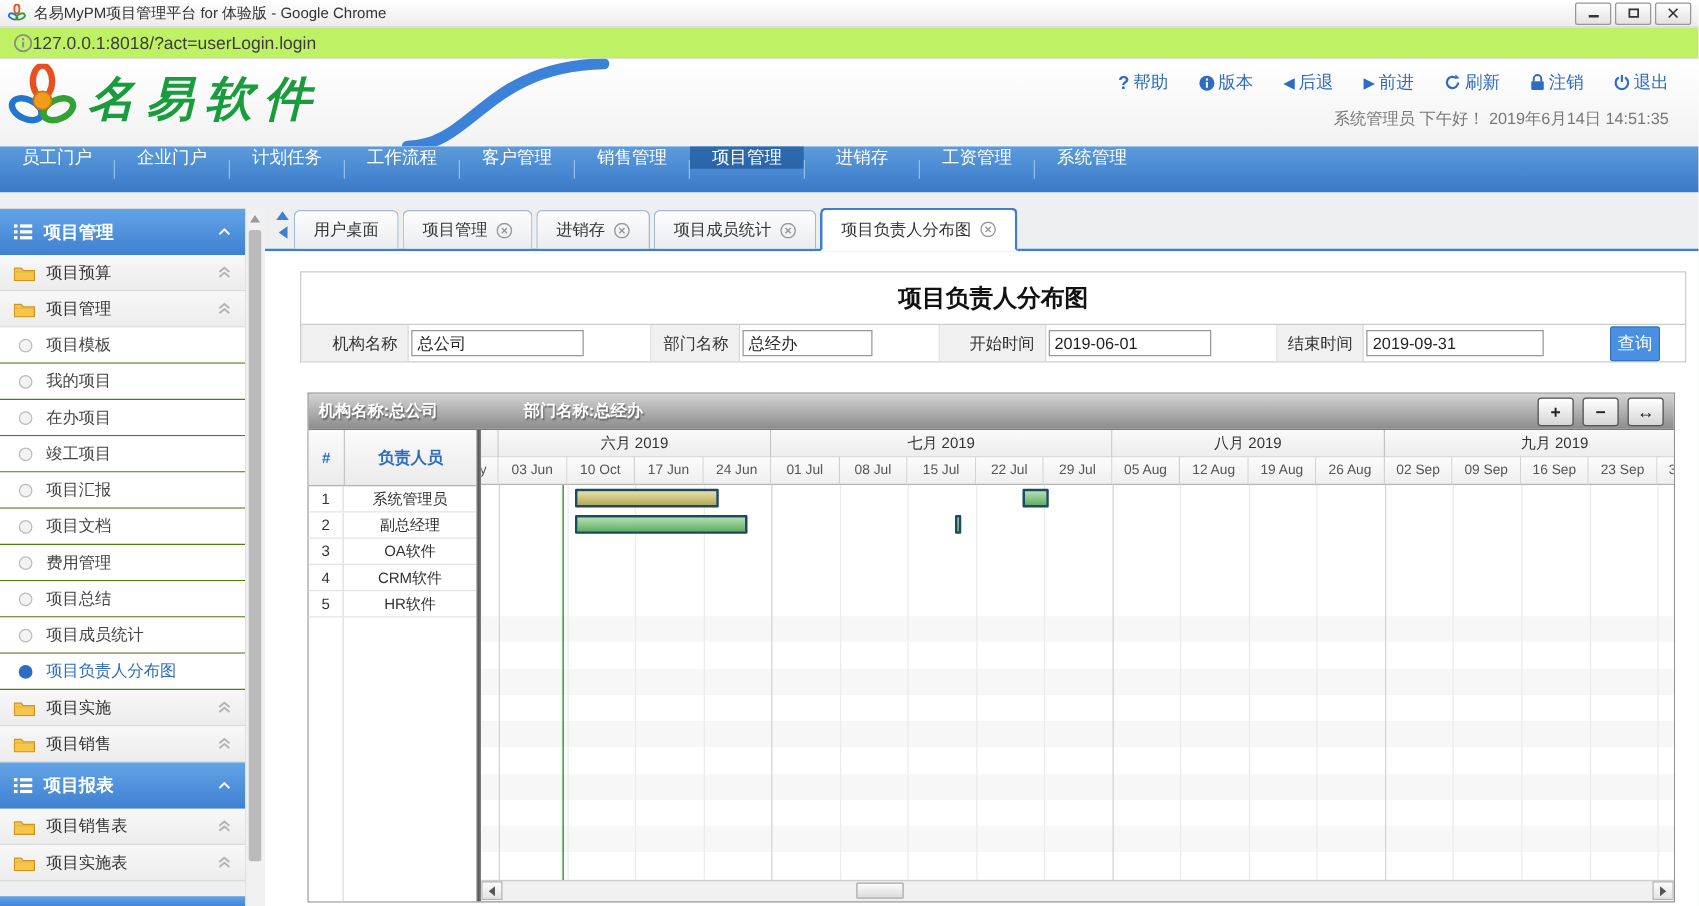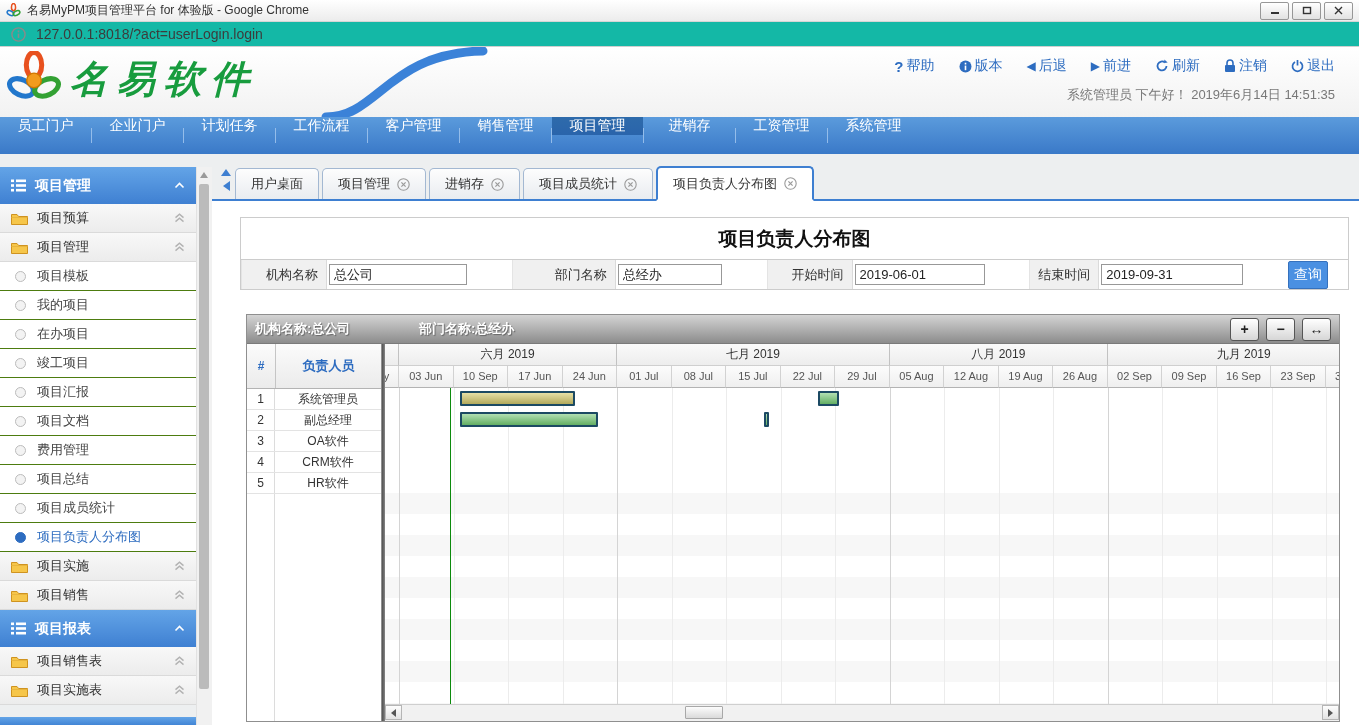--- a/index.html
+++ b/index.html
@@ -7,22 +7,22 @@
        font-family:"Liberation Sans","DejaVu Sans",sans-serif;}
 
   
   .titlebar{height:22px;background:linear-gradient(#ffffff,#ececec);border-bottom:1px solid #d5d5d5;
             display:flex;align-items:center;gap:6px;padding:0 6px;box-sizing:border-box;}
   .t-text{font-size:12px;color:#333;}
   .win-controls{margin-left:auto;display:flex;gap:3px;}
   .winbtn{width:27px;height:16px;border:1px solid #979797;border-radius:2px;
           background:linear-gradient(#ffffff,#e2e2e2);display:flex;align-items:center;justify-content:center;cursor:pointer;}
 
-  .addressbar{height:25px;background:#14b8a6;border-bottom:1px solid #cfcfcf;display:flex;
-              align-items:center;gap:10px;padding:0 11px;box-sizing:border-box;}
+  .addressbar{height:25px;background:#bef264;border-bottom:1px solid #cfcfcf;display:flex;
+              align-items:center;padding:0 11px;box-sizing:border-box;}
   .url{font-size:14px;color:#3c3c3c;}
 
   
   .header{height:70px;position:relative;background:linear-gradient(#ffffff,#f2f2f2);}
   .logo-wrap{position:absolute;left:6px;top:4px;display:flex;align-items:center;gap:8px;}
   .logo-text{font-size:38px;font-weight:bold;font-style:italic;color:#189c3e;letter-spacing:9px;white-space:nowrap;}
   .swoosh{position:absolute;left:318px;top:0;}
   .header-right{position:absolute;right:24px;top:10px;text-align:right;}
   .hlinks{display:flex;gap:24px;justify-content:flex-end;align-items:center;}
   .hlink{display:flex;align-items:center;gap:3px;color:#2d6cc0;font-size:14px;cursor:pointer;}
@@ -500,21 +500,21 @@
 
       <div class="page">
         <div class="filter-panel">
           <div class="page-title">项目负责人分布图</div>
           <div class="filter-row">
               <div class="f-label" style="width: 86px;">机构名称</div>
               <div class="f-input-cell">
                 <input class="f-input" type="text" value="总公司" style="width: 128px;">
               </div>
               <div class="f-spacer"></div>
-              <div class="f-label" style="width: 104px;">部门名称</div>
+              <div class="f-label" style="width: 72px;">部门名称</div>
               <div class="f-input-cell">
                 <input class="f-input" type="text" value="总经办" style="width: 94px;">
               </div>
               <div class="f-spacer"></div>
               <div class="f-label" style="width: 86px;">开始时间</div>
               <div class="f-input-cell">
                 <input class="f-input" type="text" value="2019-06-01" style="width: 120px;">
               </div>
               <div class="f-spacer"></div>
               <div class="f-label" style="width: 70px;">结束时间</div>
@@ -573,21 +573,21 @@
                     <div class="g-mrow">
                       <div class="g-mcell" style="width: 54.53px;"></div>
                       <div class="g-mcell" style="width: 218.12px;">六月 2019</div>
                       <div class="g-mcell" style="width: 272.65px;">七月 2019</div>
                       <div class="g-mcell" style="width: 218.12px;">八月 2019</div>
                       <div class="g-mcell" style="width: 272.65px;">九月 2019</div>
                     </div>
                     <div class="g-wrow">
                       <div class="g-wcell">27 May</div>
                       <div class="g-wcell">03 Jun</div>
-                      <div class="g-wcell">10 Sep</div>
+                      <div class="g-wcell">10 Oct</div>
                       <div class="g-wcell">17 Jun</div>
                       <div class="g-wcell">24 Jun</div>
                       <div class="g-wcell">01 Jul</div>
                       <div class="g-wcell">08 Jul</div>
                       <div class="g-wcell">15 Jul</div>
                       <div class="g-wcell">22 Jul</div>
                       <div class="g-wcell">29 Jul</div>
                       <div class="g-wcell">05 Aug</div>
                       <div class="g-wcell">12 Aug</div>
                       <div class="g-wcell">19 Aug</div>

